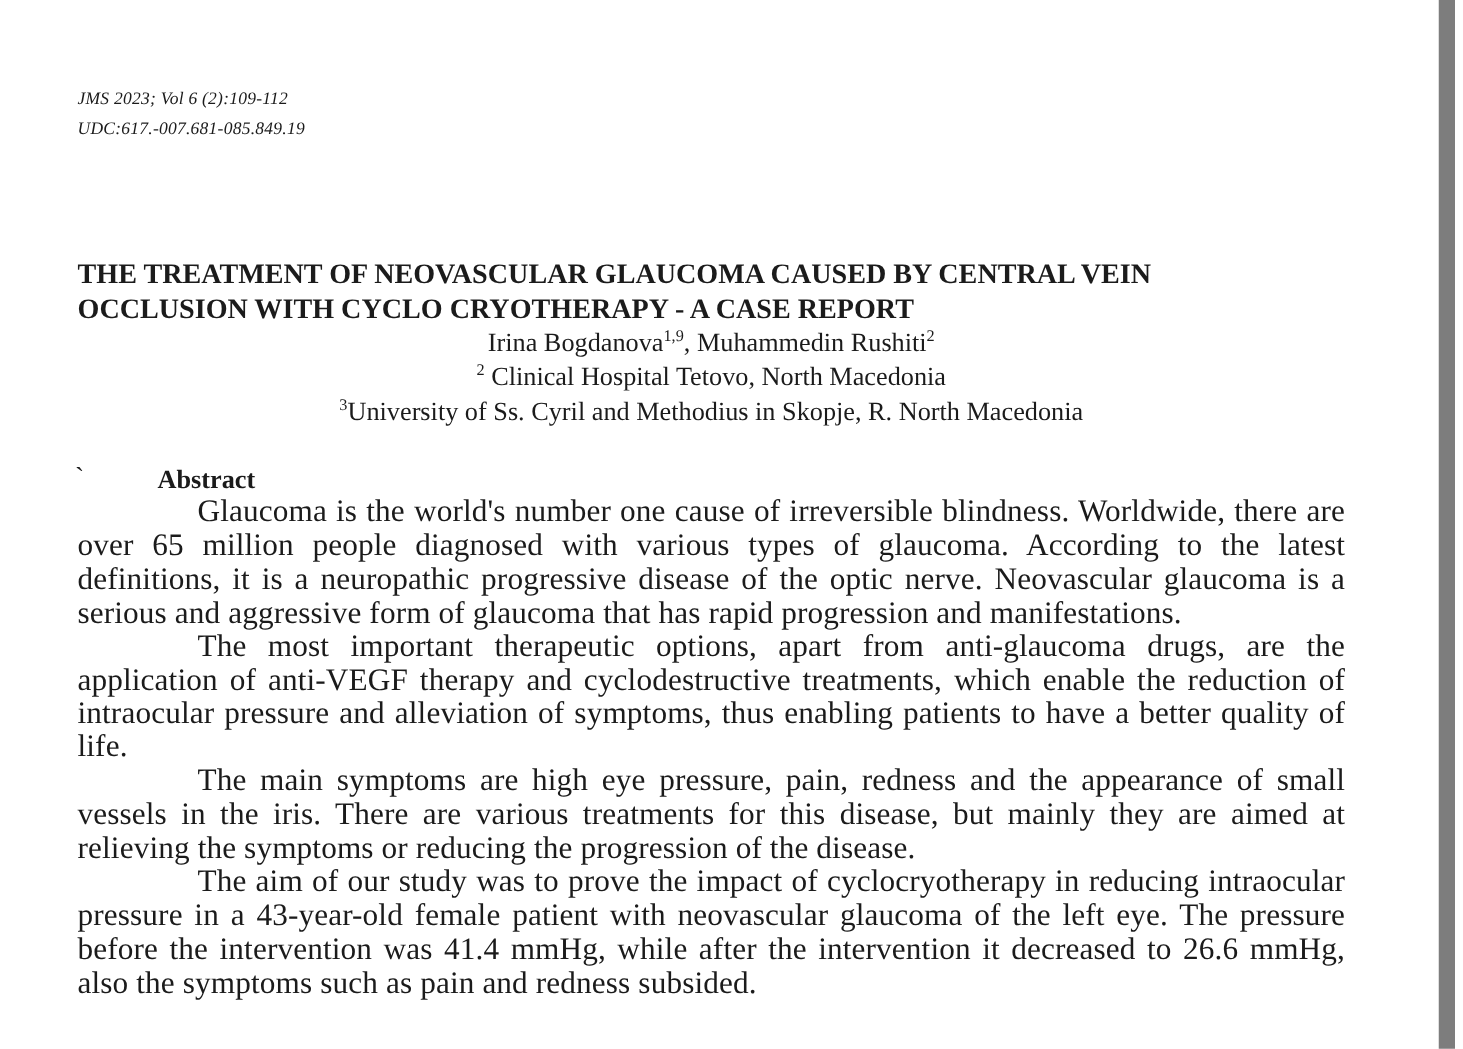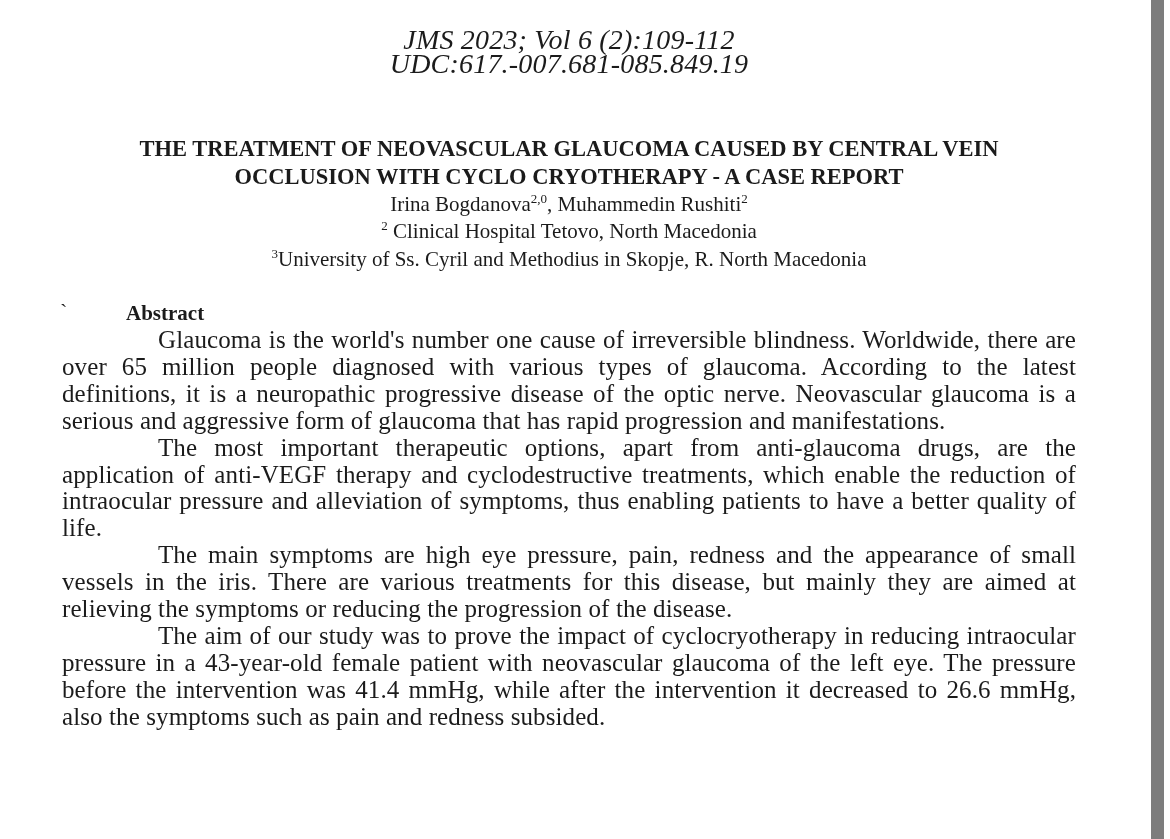--- a/index.html
+++ b/index.html
@@ -11,30 +11,30 @@
     font-family: "Liberation Serif", "DejaVu Serif", serif;
     overflow: hidden;
   }
   .page {
     position: absolute;
     left: 62px;
     top: 0;
     width: 1014px;
   }
   .journal-meta {
-    padding-top: 28px;
-    text-align: center;
+    padding-top: 68px;
+    text-align: left;
     font-style: italic;
-    font-size: 28px;
+    font-size: 14px;
     line-height: 23.5px;
     letter-spacing: 0.2px;
   }
   .title-block {
-    margin-top: 60px;
-    text-align: center;
+    margin-top: 90px;
+    text-align: left;
     font-weight: 700;
     font-size: 22.5px;
     line-height: 28px;
   }
   .authors-line {
     text-align: center;
     font-size: 21px;
     line-height: 27px;
   }
   .affiliations {
@@ -92,21 +92,21 @@
   <div class="journal-meta">
     <div>JMS 2023; Vol 6 (2):109-112</div>
     <div>UDC:617.-007.681-085.849.19</div>
   </div>
 
   <div class="title-block">
     <div>THE TREATMENT OF NEOVASCULAR GLAUCOMA CAUSED BY CENTRAL VEIN</div>
     <div>OCCLUSION WITH CYCLO CRYOTHERAPY - A CASE REPORT</div>
   </div>
 
-  <div class="authors-line"><span>Irina Bogdanova</span><sup>2,0</sup><span>, </span><span>Muhammedin Rushiti</span><sup>2</sup></div>
+  <div class="authors-line"><span>Irina Bogdanova</span><sup>1,9</sup><span>, </span><span>Muhammedin Rushiti</span><sup>2</sup></div>
 
   <div class="affiliations">
     <div><sup>2</sup><span> Clinical Hospital Tetovo, North Macedonia</span></div>
     <div><sup>3</sup><span>University of Ss. Cyril and Methodius in Skopje, R. North Macedonia</span></div>
   </div>
 
   <div class="abstract-heading">
     <span class="stray-mark">`</span>
     <span class="abstract-label">Abstract</span>
   </div>

